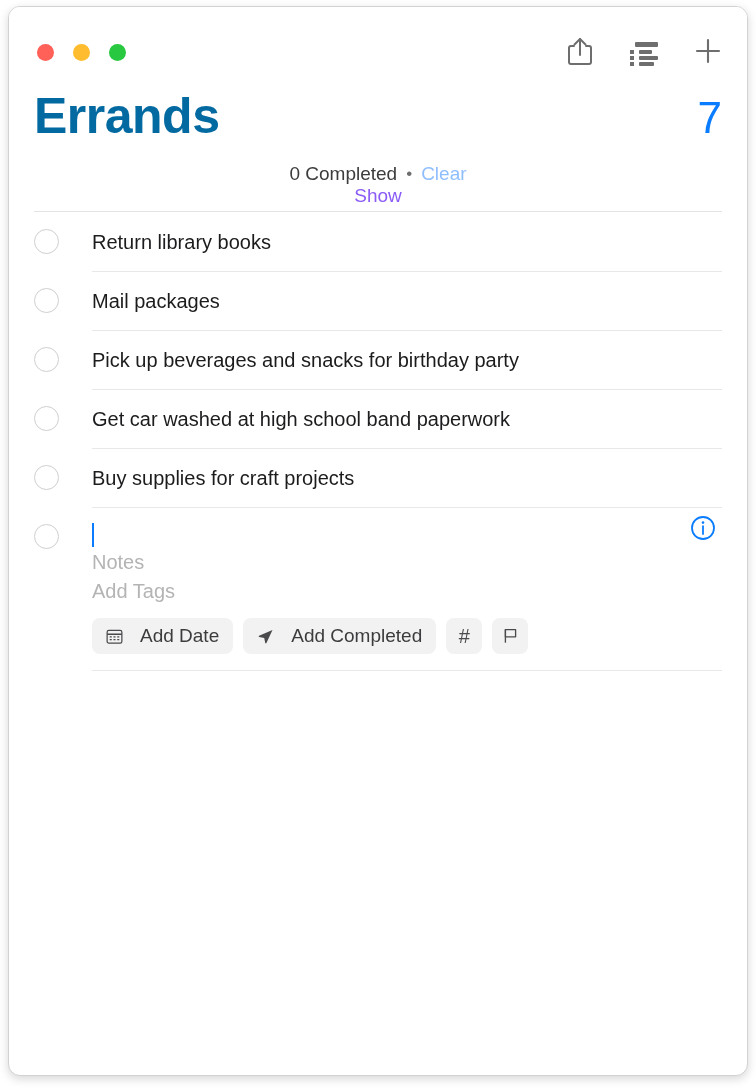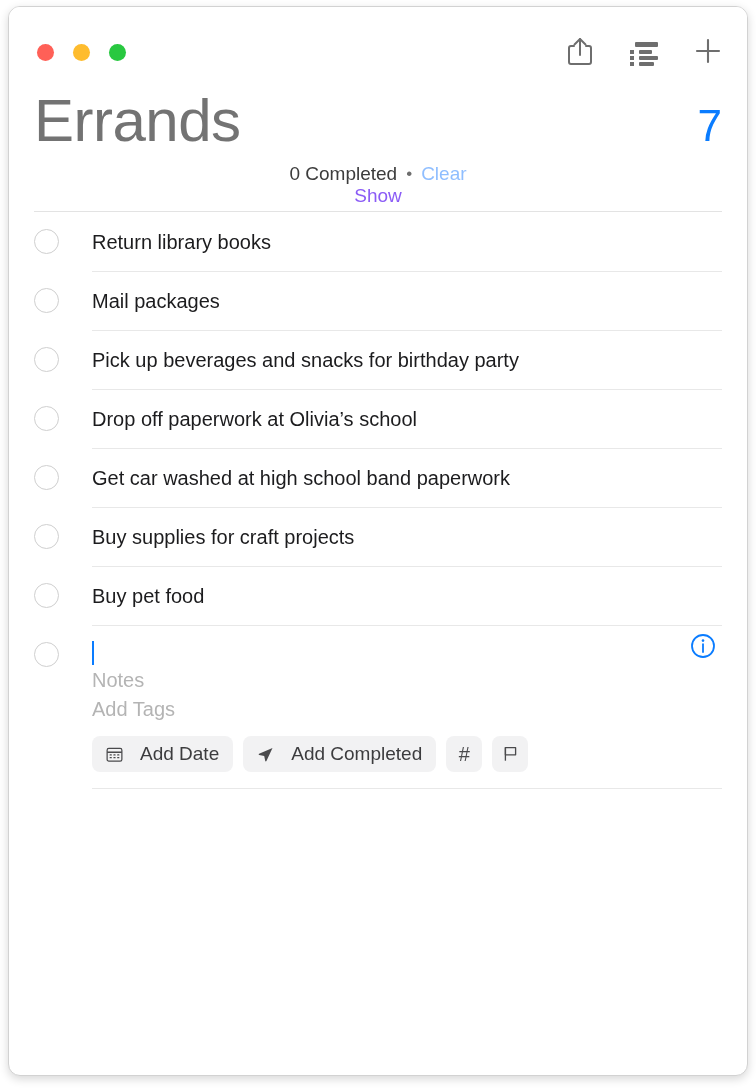--- a/index.html
+++ b/index.html
@@ -105,23 +105,23 @@
     padding: 0 25px;
     position: relative;
   }
   .header-row {
     display: flex;
     align-items: baseline;
     justify-content: space-between;
     height: 72px;
   }
   .list-title {
-    font-size: 60px;
-    font-weight: normal;
-    color: #737373;
+    font-size: 50px;
+    font-weight: bold;
+    color: #0369a1;
     letter-spacing: -0.5px;
     line-height: 1;
   }
   .list-count {
     font-size: 44px;
     font-weight: 400;
     color: #0a7cff;
     line-height: 1;
   }
 
@@ -367,55 +367,39 @@
 
       <div class="reminder-row">
         <div class="check-cell">
           <span class="checkbox"></span>
         </div>
         <div class="row-body">
           <span class="reminder-title">Pick up beverages and snacks for birthday party</span>
         </div>
       </div>
 
+
       <div class="reminder-row">
         <div class="check-cell">
           <span class="checkbox"></span>
         </div>
         <div class="row-body">
-          <span class="reminder-title">Drop off paperwork at Olivia’s school</span>
+          <span class="reminder-title">Get car washed at high school band paperwork</span>
         </div>
       </div>
 
       <div class="reminder-row">
         <div class="check-cell">
           <span class="checkbox"></span>
         </div>
         <div class="row-body">
-          <span class="reminder-title">Get car washed at high school band paperwork</span>
-        </div>
-      </div>
-
-      <div class="reminder-row">
-        <div class="check-cell">
-          <span class="checkbox"></span>
-        </div>
-        <div class="row-body">
           <span class="reminder-title">Buy supplies for craft projects</span>
         </div>
       </div>
 
-      <div class="reminder-row">
-        <div class="check-cell">
-          <span class="checkbox"></span>
-        </div>
-        <div class="row-body">
-          <span class="reminder-title">Buy pet food</span>
-        </div>
-      </div>
 
       <div class="reminder-row new-row">
         <div class="check-cell">
           <span class="checkbox"></span>
         </div>
         <div class="row-body">
           <div class="new-inner">
 
             <div class="caret-line">
               <span class="caret"></span>

